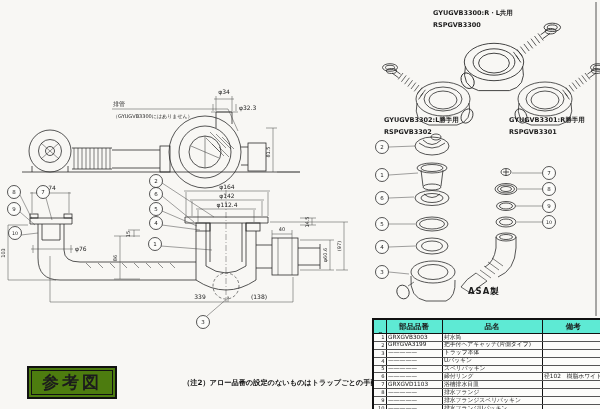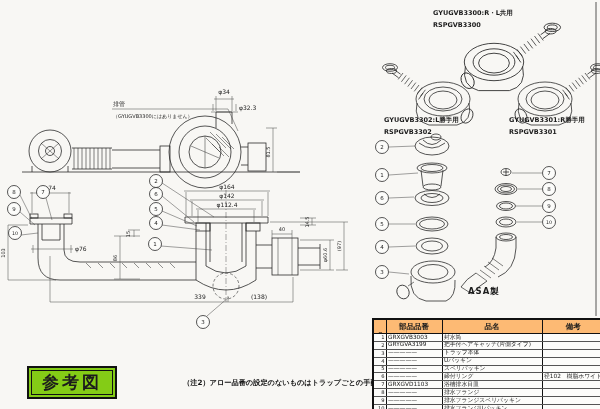--- a/index.html
+++ b/index.html
@@ -12,40 +12,40 @@
   svg{position:absolute;left:0;top:0;}
   svg text{fill:#1c1c1c;}
   .lbl{font-size:6px;}
   .lbl-s{font-size:5px;}
   .lbl-b{font-size:6.5px;font-weight:bold;}
   .balloon-t{font-size:5.5px;}
   .mat{font-size:8.5px;font-weight:bold;letter-spacing:1px;}
 
   
   .stamp{
-    position:absolute;left:27px;top:366px;border:2.5px solid #111;background:#84cc16;
+    position:absolute;left:27px;top:366px;border:2.5px solid #111;background:#4d7c0f;
   }
   .stamp-inner{
     border:1.5px solid #111;margin:2px;padding:1px 10px 2px 10px;
     font-size:17px;font-weight:bold;letter-spacing:3px;line-height:1.2;
   }
   
   .notes{
     position:absolute;left:183px;top:377px;font-size:7.2px;font-weight:600;
     line-height:1.55;white-space:nowrap;color:#111;
   }
   
   .parts-table{
     position:absolute;left:372px;top:318px;width:232px;
     border-collapse:collapse;table-layout:fixed;background:#fcfcfa;
     border:2px solid #111;
   }
   .parts-table th{
     border:1.5px solid #111;font-size:7.5px;font-weight:bold;
-    height:13px;padding:0 1px;overflow:hidden;white-space:nowrap;background:#fdba74;
+    height:13px;padding:0 1px;overflow:hidden;white-space:nowrap;background:#5eead4;
   }
   .parts-table th.no-h{font-size:4.5px;padding:0;}
   .parts-table th.no-h span{writing-mode:vertical-rl;letter-spacing:0;line-height:1;}
   .parts-table td{
     border-left:1.5px solid #111;border-right:1.5px solid #111;
     border-top:1px solid #555;border-bottom:1px solid #555;
     font-size:5.8px;height:6.9px;line-height:1;padding:0 1.5px;
     overflow:hidden;white-space:nowrap;
   }
   .parts-table td.no-c{text-align:right;font-size:5.2px;padding-right:1px;}

